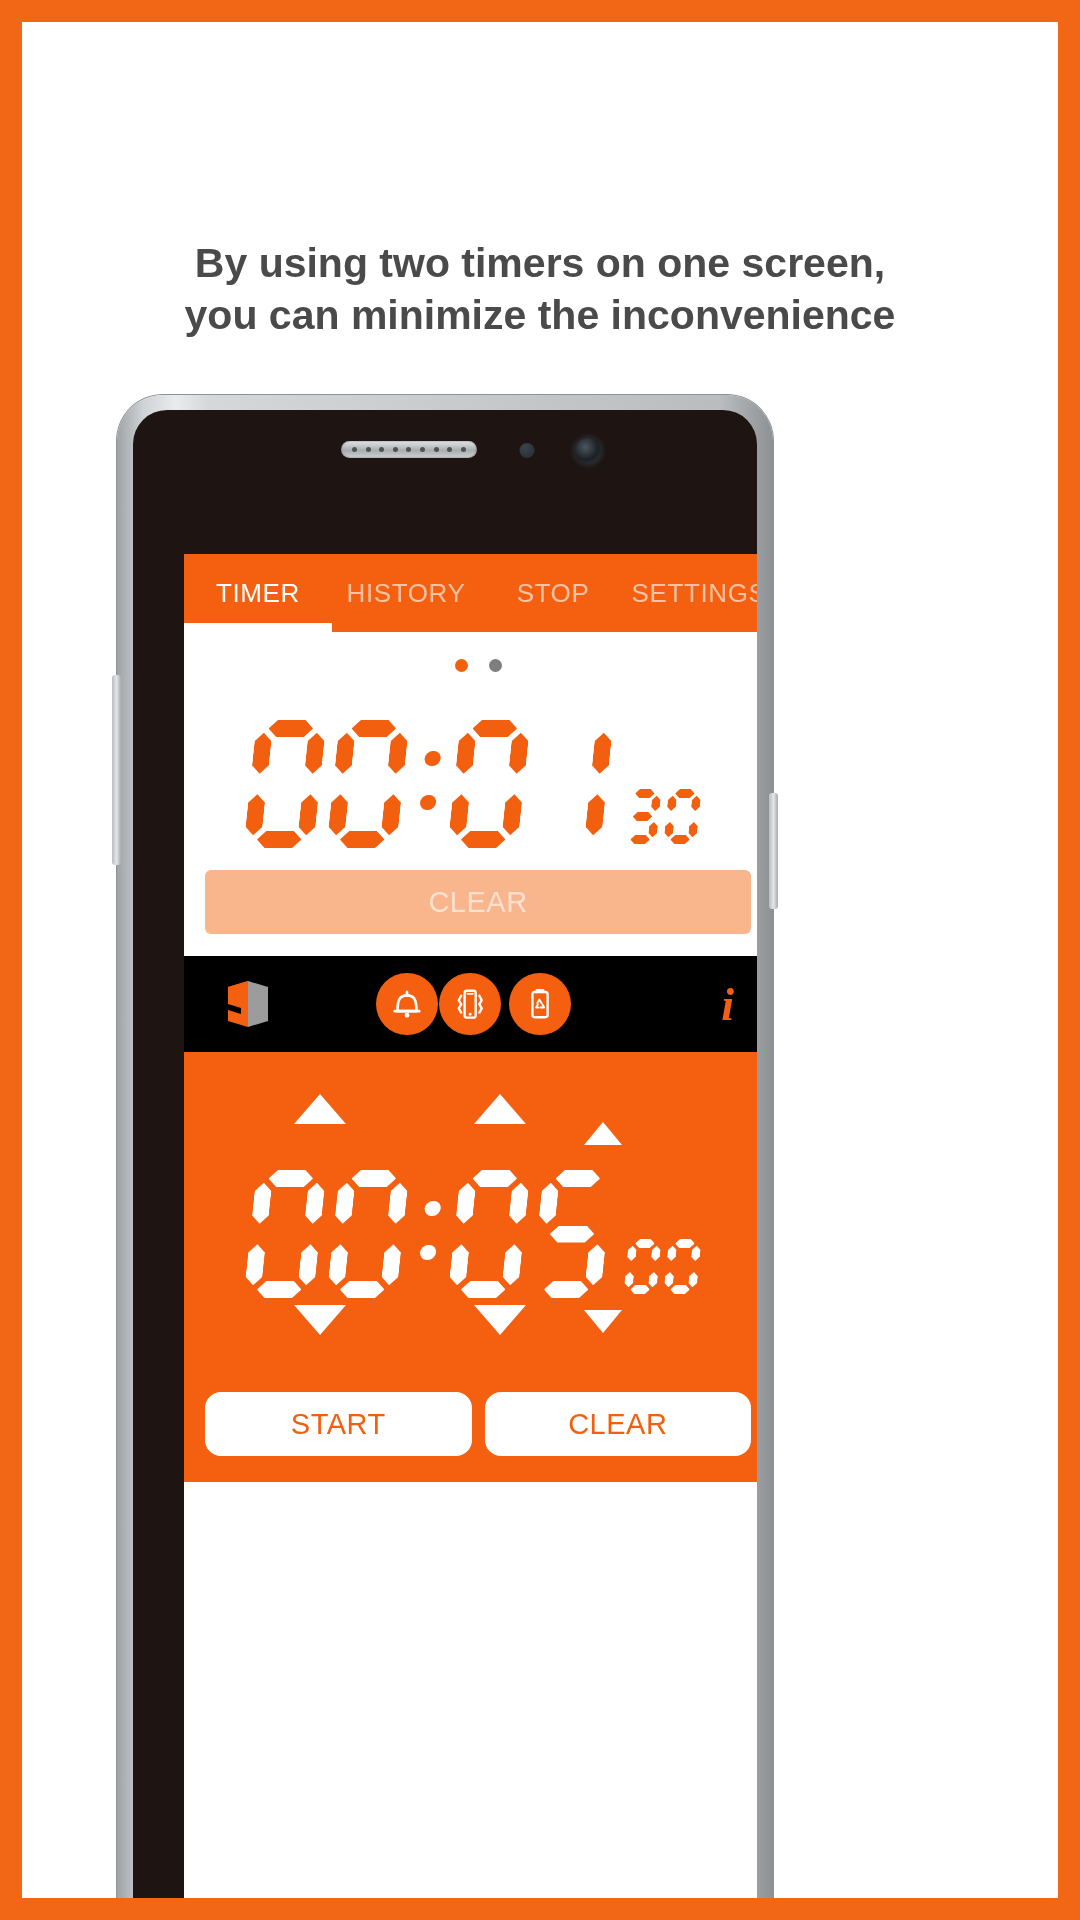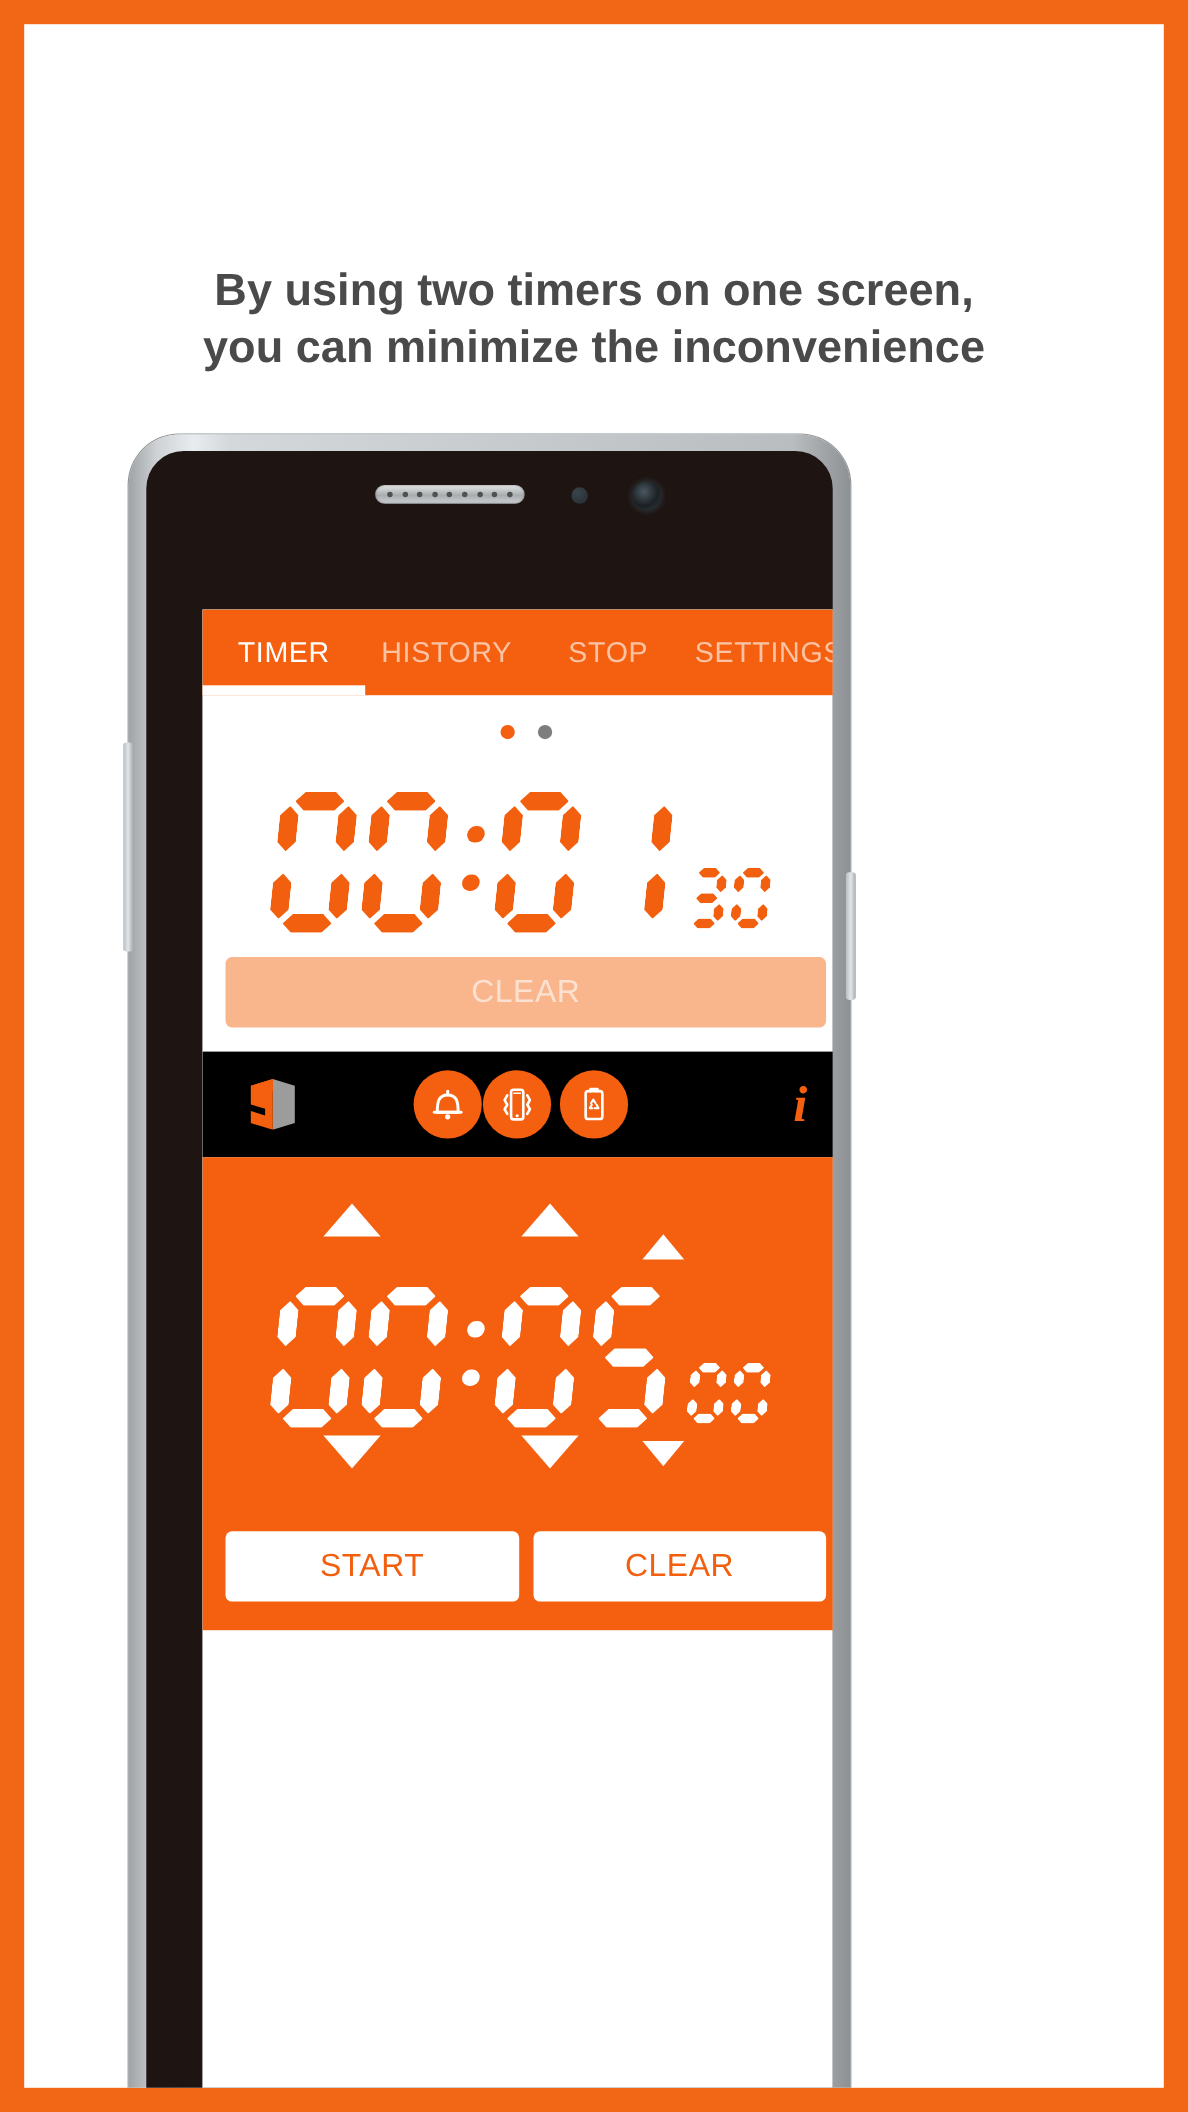--- a/index.html
+++ b/index.html
@@ -166,21 +166,21 @@
   }
   .arrow.up   { border-left:26px solid transparent; border-right:26px solid transparent; border-bottom:30px solid #FFFFFF; }
   .arrow.down { border-left:26px solid transparent; border-right:26px solid transparent; border-top:30px solid #FFFFFF; }
   .arrow.up.sm   { border-left:19px solid transparent; border-right:19px solid transparent; border-bottom:23px solid #FFFFFF; }
   .arrow.down.sm { border-left:19px solid transparent; border-right:19px solid transparent; border-top:23px solid #FFFFFF; }
 
   #tm-display { position:absolute; left:0; top:96px; width:100%; height:150px; }
 
   #tm-buttons { display:flex; gap:13px; padding:0 21px; position:absolute; left:0; bottom:26px; width:100%; }
   #tm-buttons .b {
-    flex:1; height:64px; border-radius:6px; background:#FFFFFF;
+    flex:1; height:64px; border-radius:16px; background:#FFFFFF;
     display:flex; align-items:center; justify-content:center;
     color:#F2600F; font-size:29px; letter-spacing:.5px;
   }
 </style>
 </head>
 <body>
 
 <div id="poster">
   <div id="card">
 

